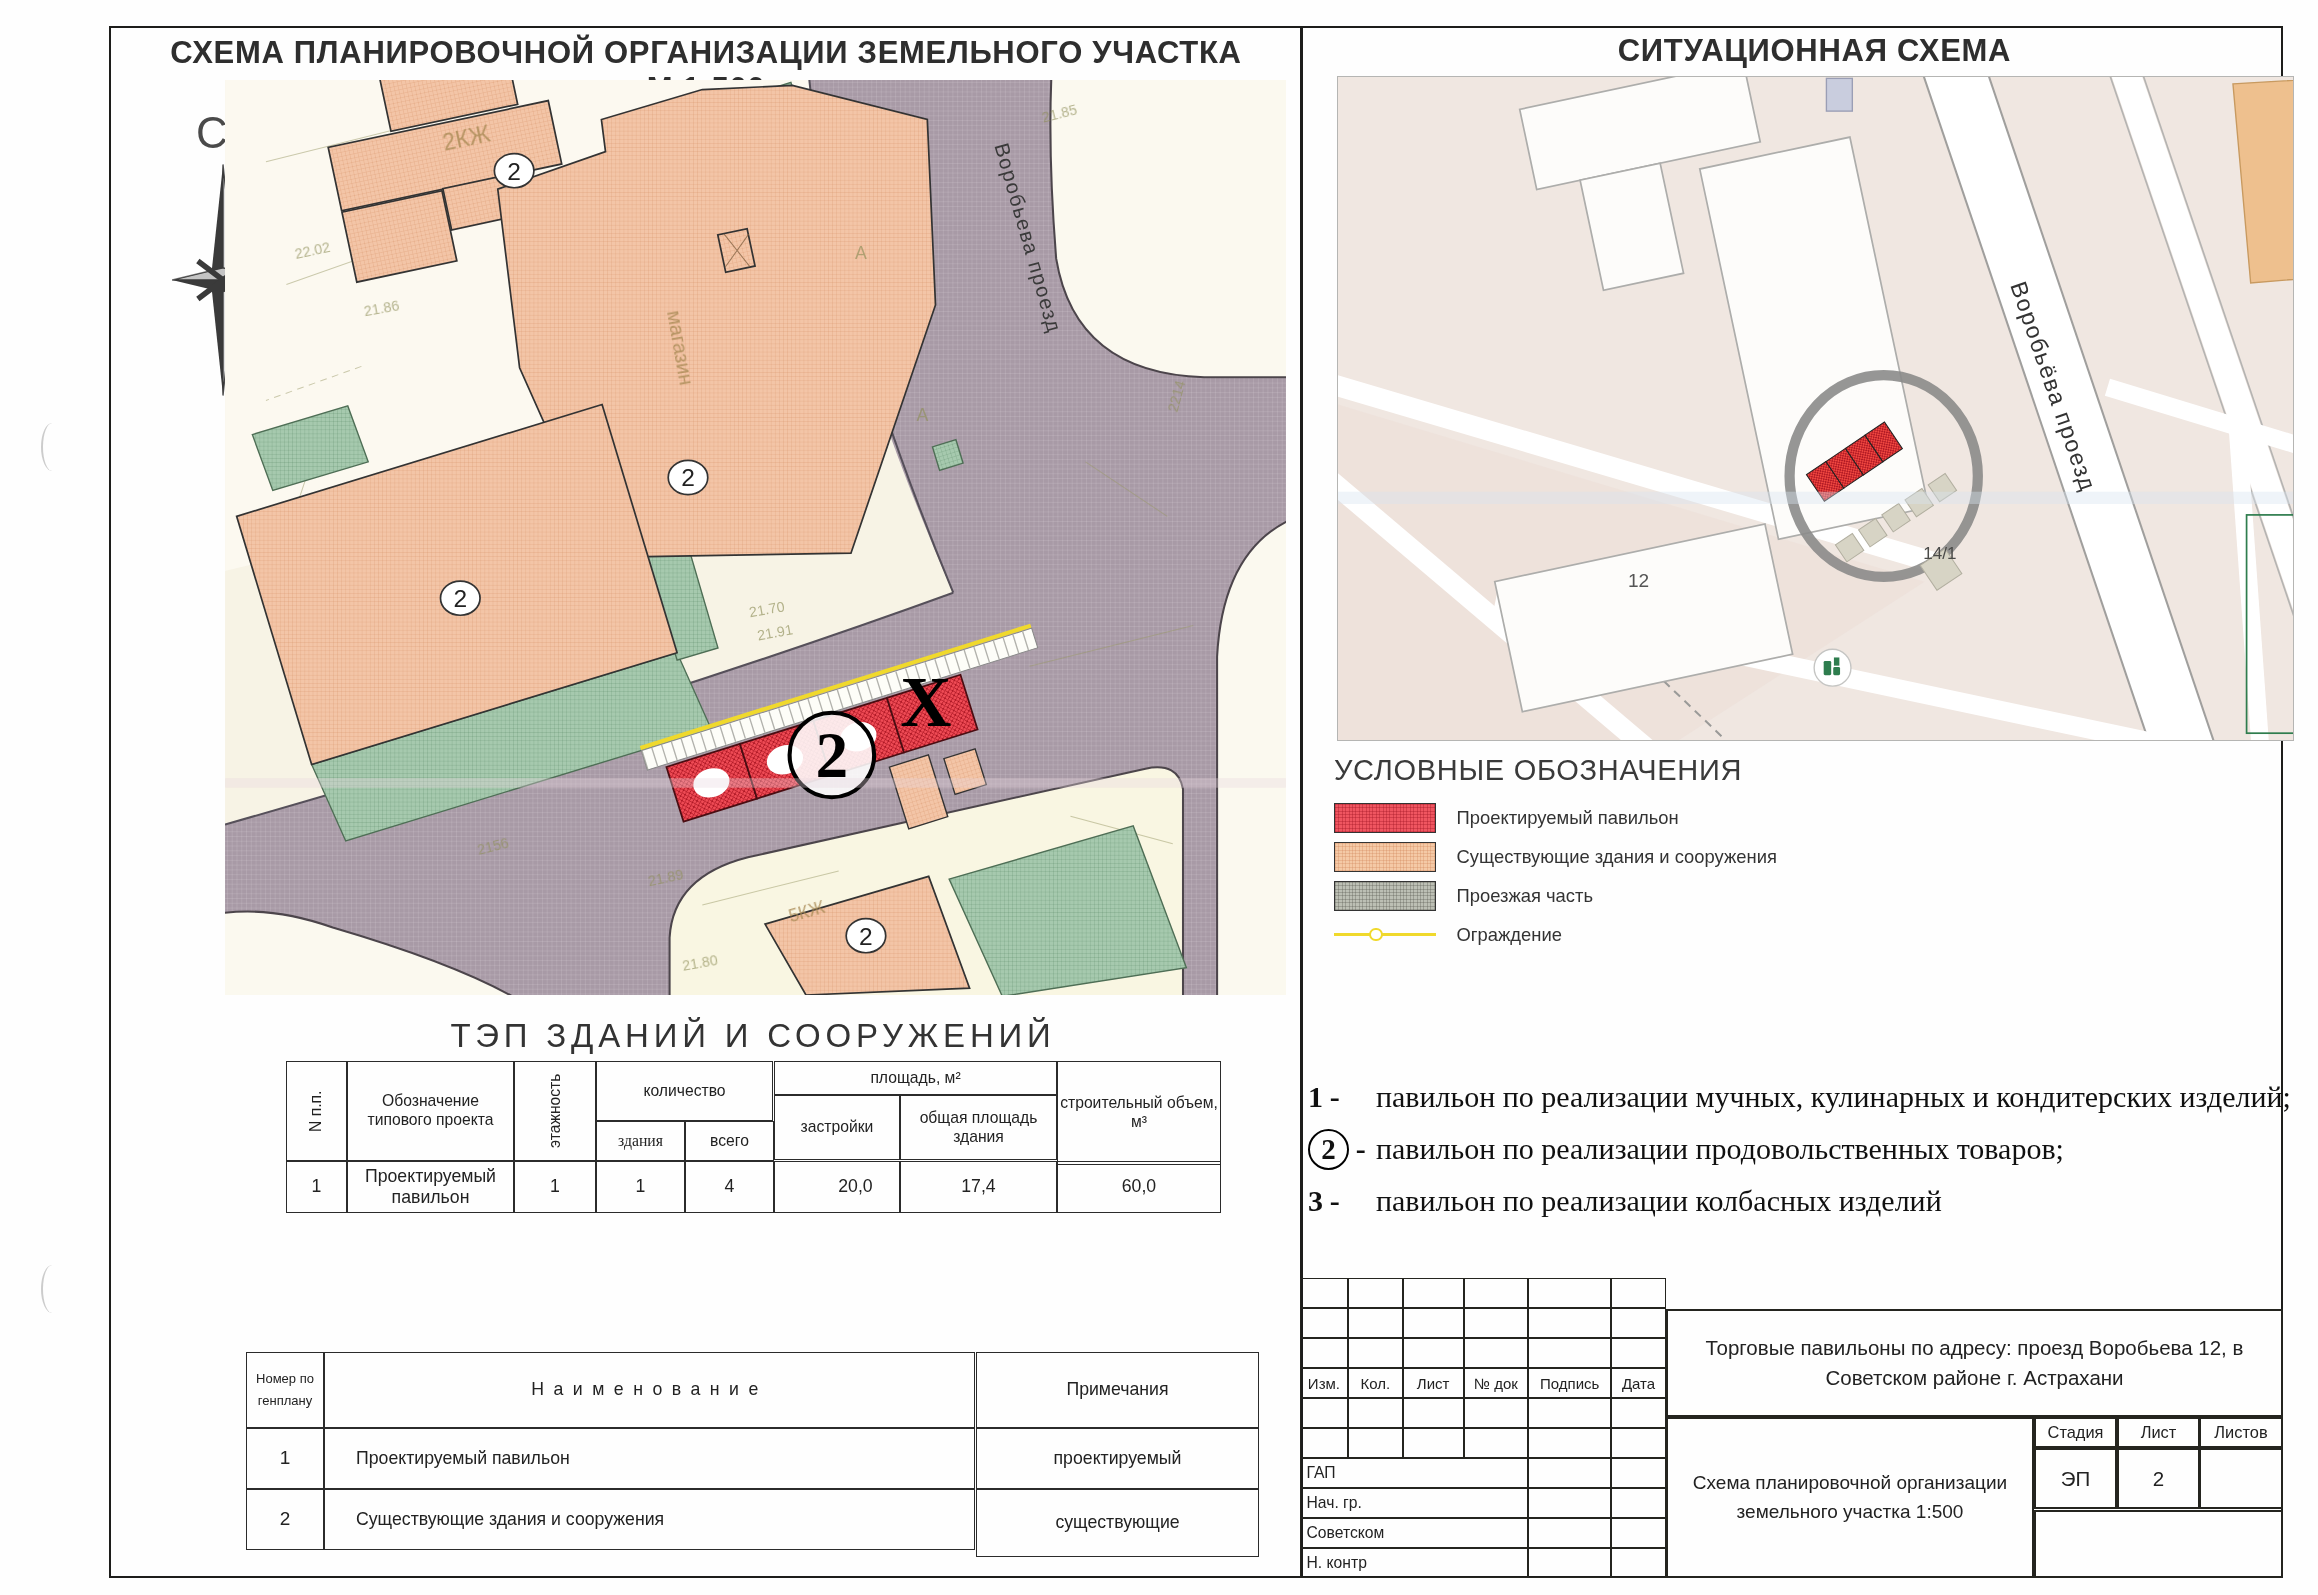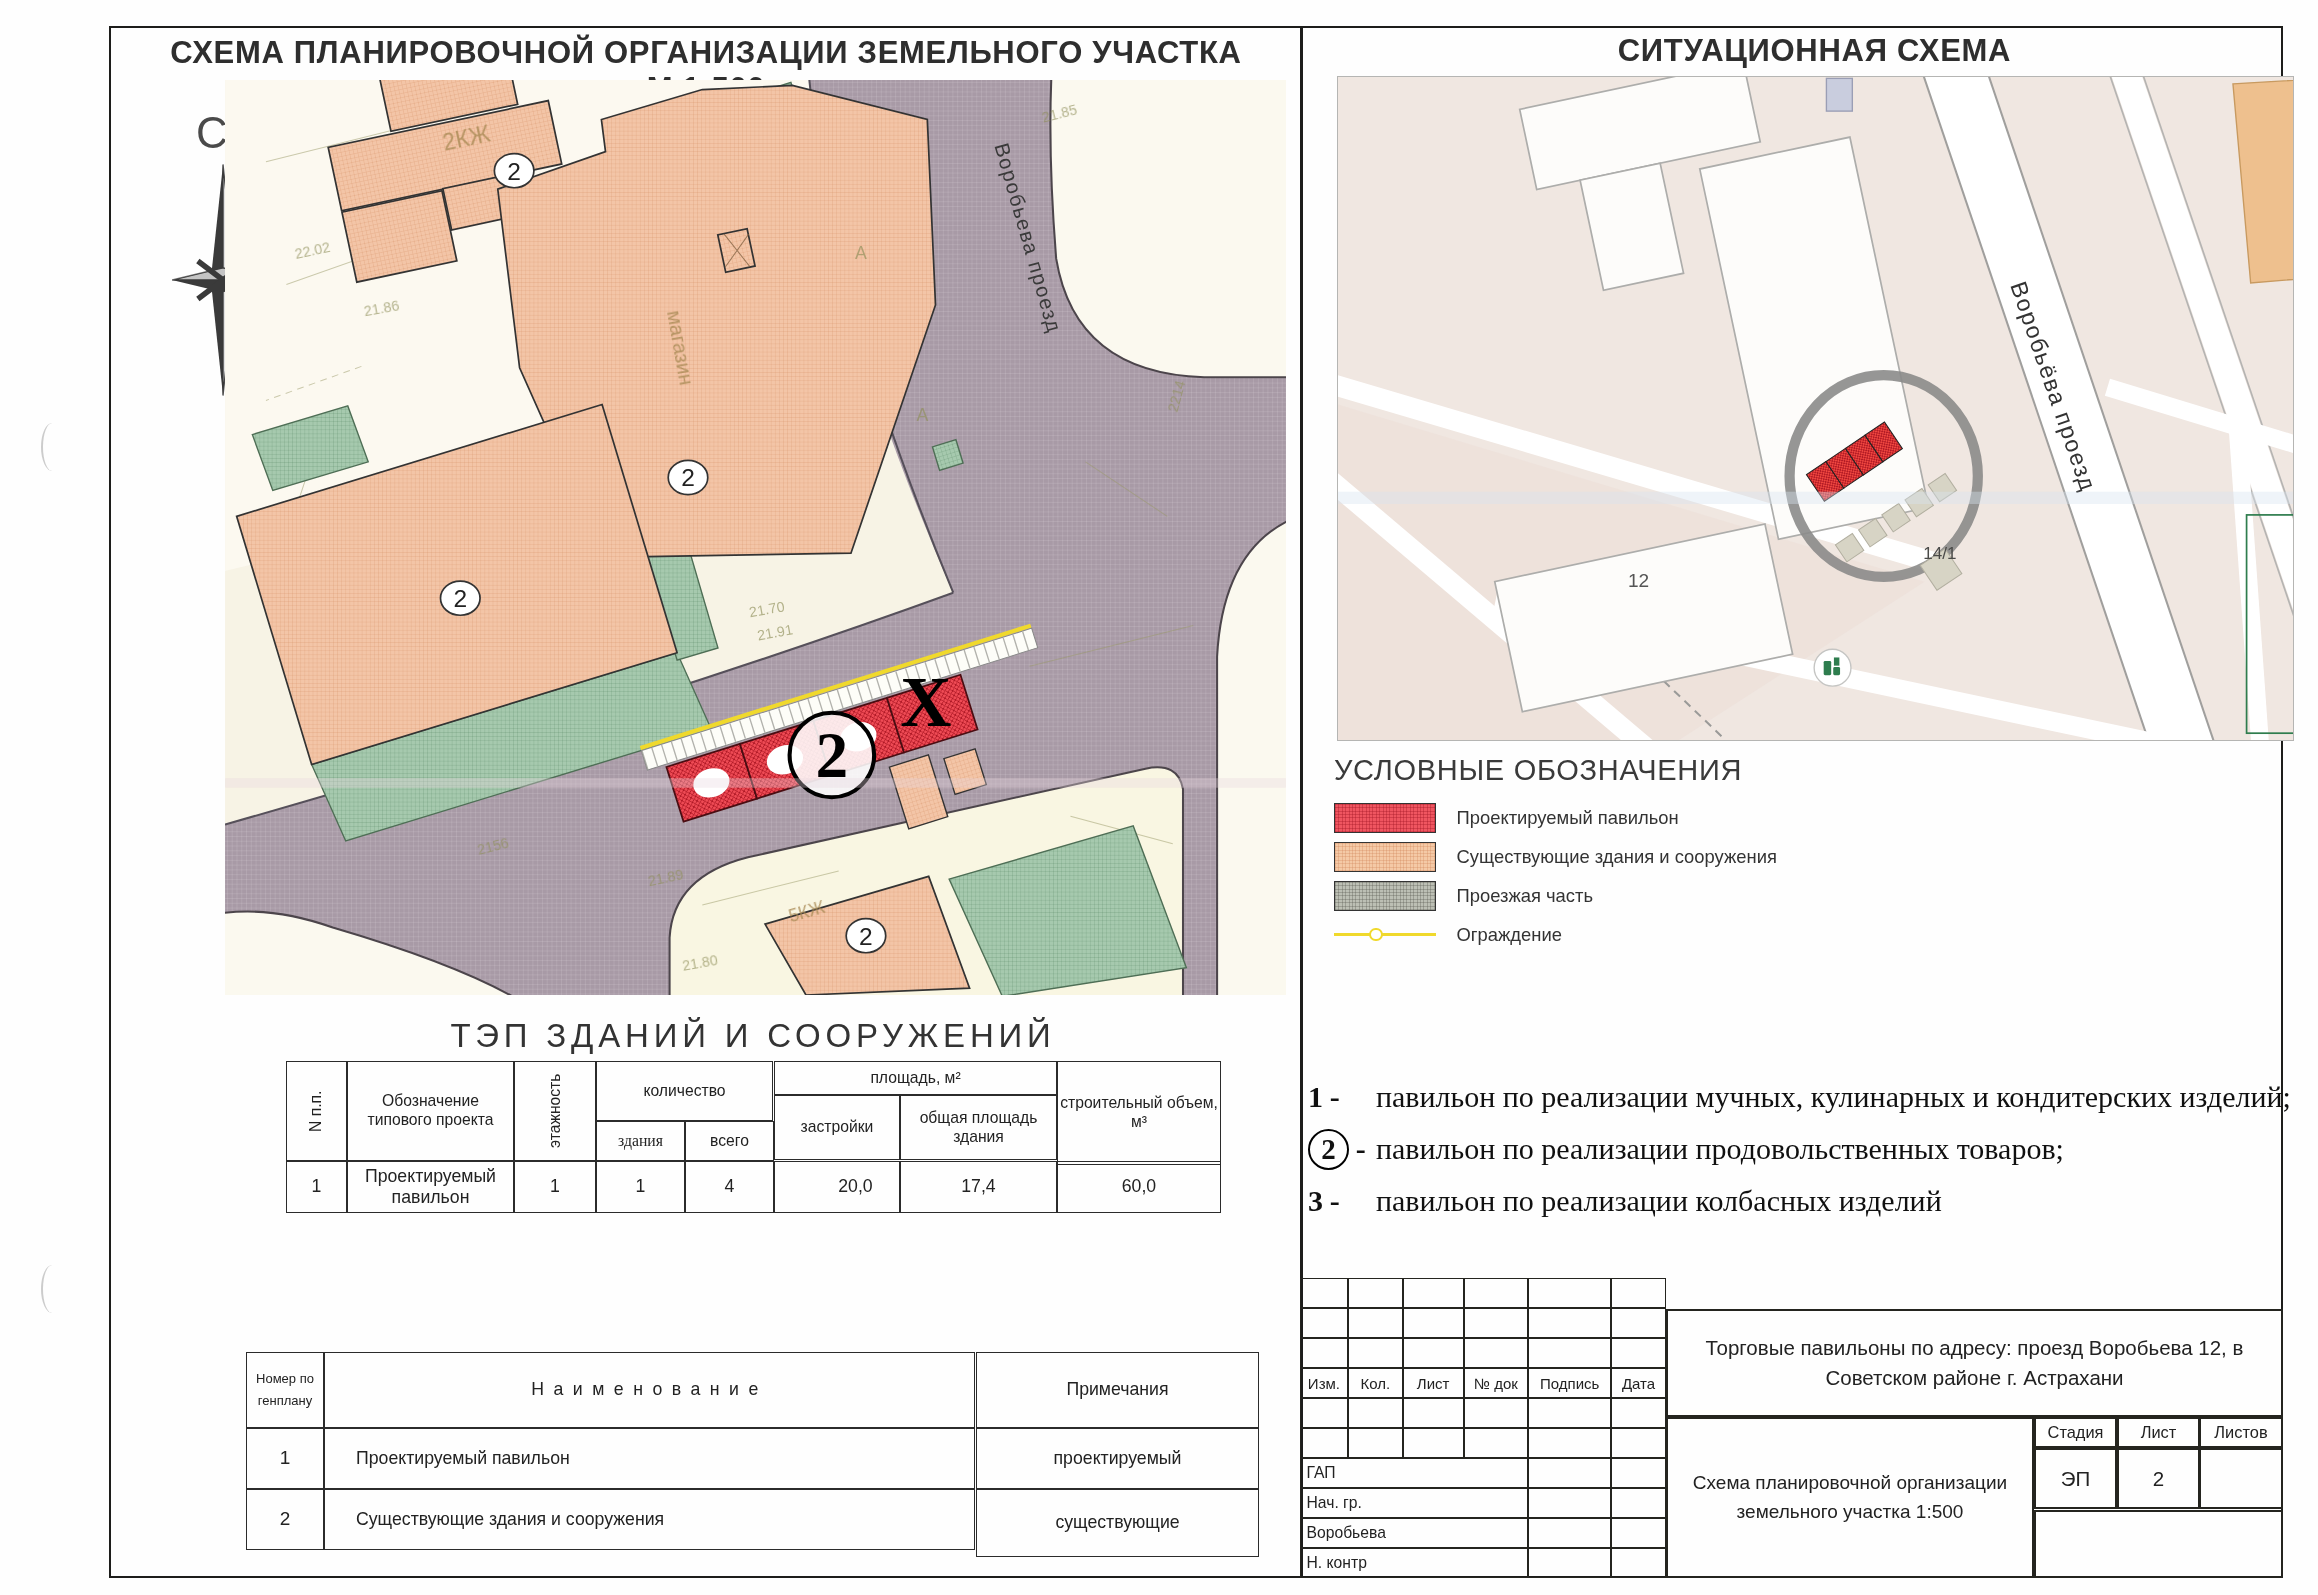--- a/index.html
+++ b/index.html
@@ -448,21 +448,21 @@
           <div class="scell role" style="width: 228px;">ГАП</div>
           <div class="scell" style="width: 83px;"></div>
           <div class="scell" style="width: 55px;"></div>
         </div>
         <div class="srow">
           <div class="scell role" style="width: 228px;">Нач. гр.</div>
           <div class="scell" style="width: 83px;"></div>
           <div class="scell" style="width: 55px;"></div>
         </div>
         <div class="srow">
-          <div class="scell role" style="width: 228px;">Воробьева</div>
+          <div class="scell role" style="width: 228px;">Советском</div>
           <div class="scell" style="width: 83px;"></div>
           <div class="scell" style="width: 55px;"></div>
         </div>
         <div class="srow">
           <div class="scell role" style="width: 228px;">Н. контр</div>
           <div class="scell" style="width: 83px;"></div>
           <div class="scell" style="width: 55px;"></div>
         </div>
       </div>
     <div id="stamp-project" class="bigcell">Торговые павильоны по адресу: проезд Воробьева 12, в Советском районе г. Астрахани</div>

